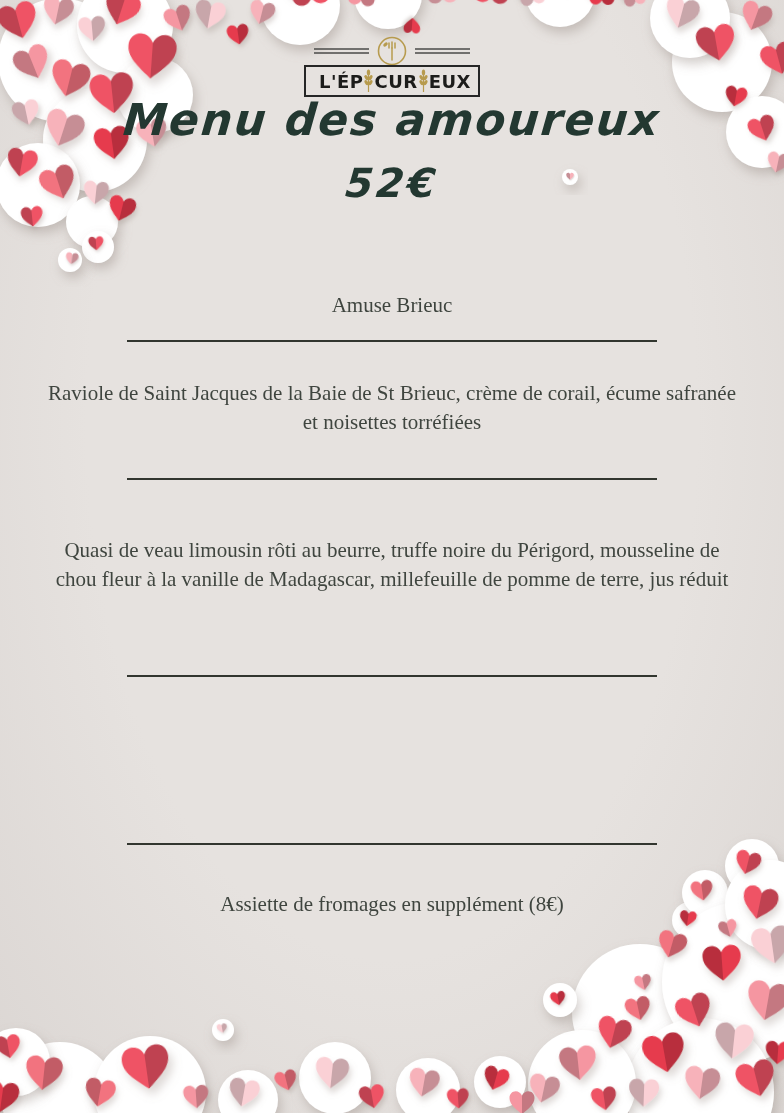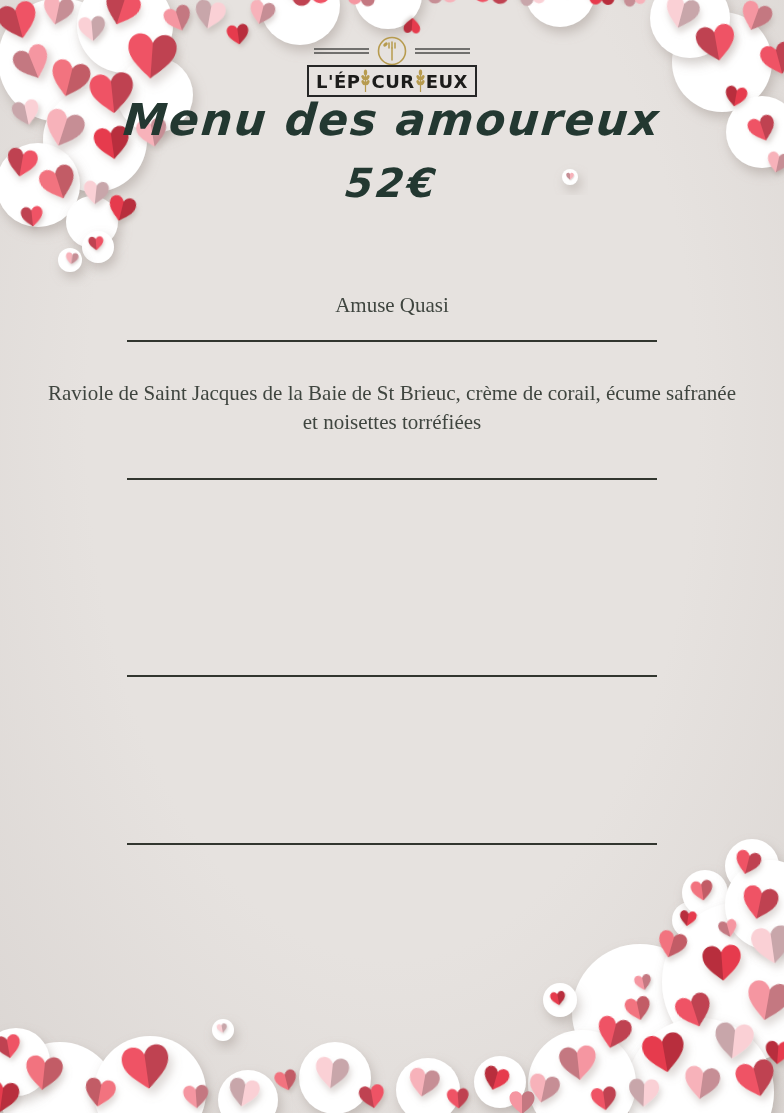--- a/index.html
+++ b/index.html
@@ -12,21 +12,21 @@
   }
   #decor{position:absolute;left:0;top:0;z-index:0;}
   .content{position:absolute;left:0;top:0;width:784px;height:1113px;z-index:1;}
 
   
   .logo{position:absolute;top:34px;left:50%;transform:translateX(-50%);width:180px;text-align:center;}
   .logo-crest{display:block;margin:0 auto -3px auto;}
   .logo-box{
     display:inline-block;
     border:2px solid var(--logo-border);
-    padding:2px 7px 3px 7px;
+    padding:2px 7px 3px 13px;
     background:transparent;
   }
   .logo-text{
     display:flex;align-items:flex-end;justify-content:center;gap:1px;
     font-family:"DejaVu Sans", sans-serif;
     font-weight:bold;font-size:18px;letter-spacing:.5px;
     color:var(--logo-text);line-height:20px;
   }
   .wheat{display:inline-block;margin:0 0 -1px 0;}
 
@@ -468,25 +468,27 @@
             <ellipse cx="6.6" cy="13.6" rx="1.6" ry="2.8" fill="#b79b4e" transform="rotate(28 6.6 13.6)"></ellipse>
           </svg>
           <span>EUX</span>
         </div>
       </div>
     </div>
 
     <div class="title">Menu des amoureux</div>
     <div class="price">52€</div>
 
-    <div class="course c0">Amuse Quasi</div>
+    <div class="course c0">Amuse Brieuc</div>
     <div class="divider d1"></div>
 
     <div class="course c1">Raviole de Saint Jacques de la Baie de St Brieuc, crème de corail, écume safranée et noisettes torréfiées</div>
     <div class="divider d2"></div>
 
+    <div class="course c2">Quasi de veau limousin rôti au beurre, truffe noire du Périgord, mousseline de chou fleur à la vanille de Madagascar, millefeuille de pomme de terre, jus réduit</div>
     <div class="divider d3"></div>
 
     <div class="divider d4"></div>
 
+    <div class="course c4">Assiette de fromages en supplément (8€)</div>
 
   </div>
 </div>
 
 </body></html>

